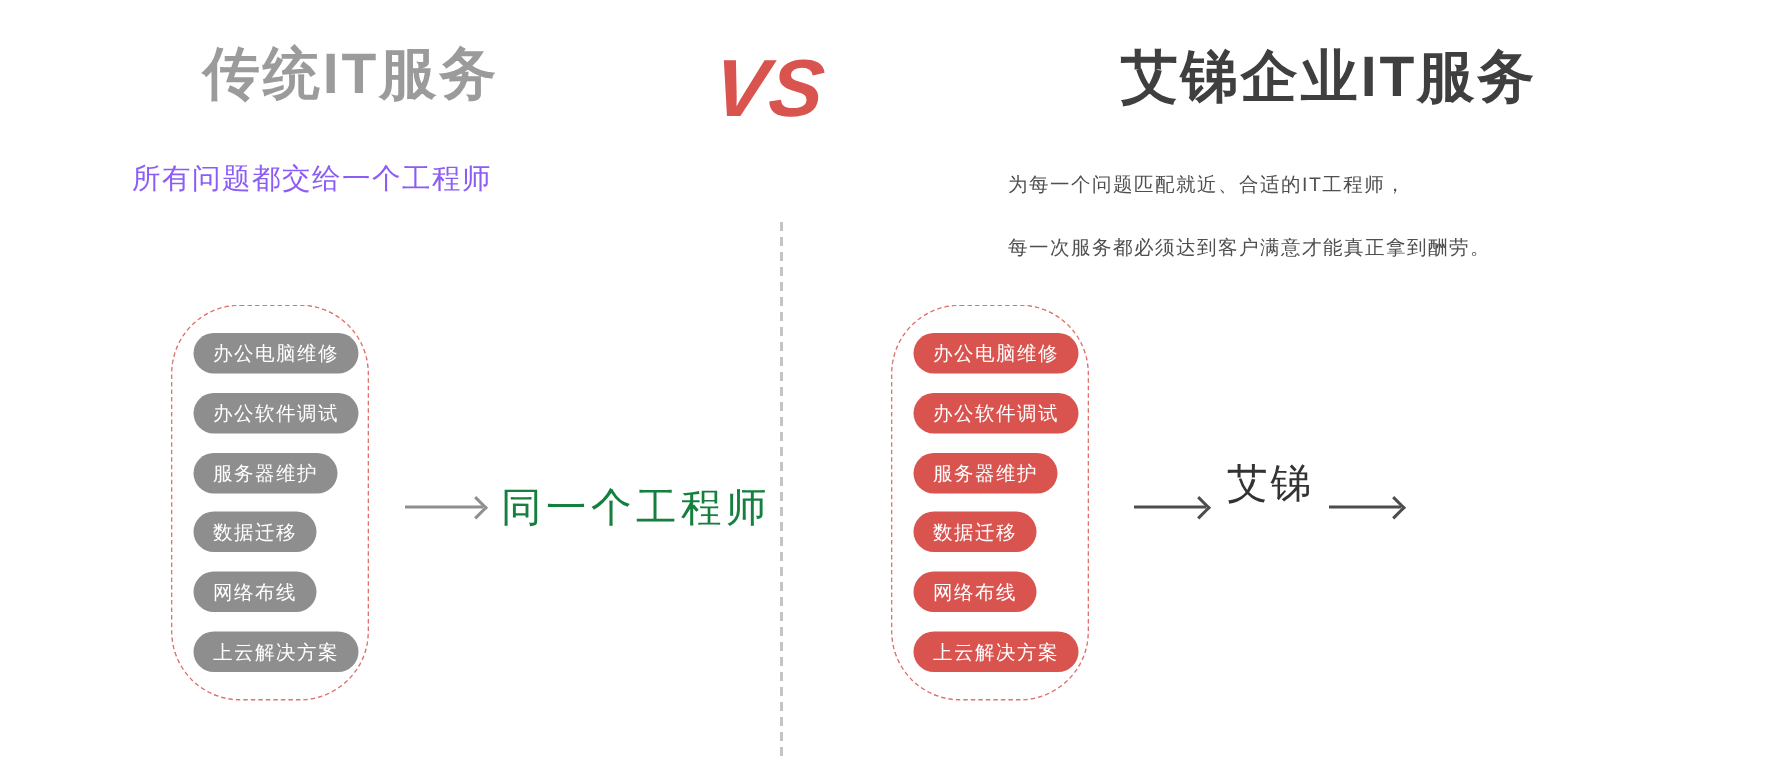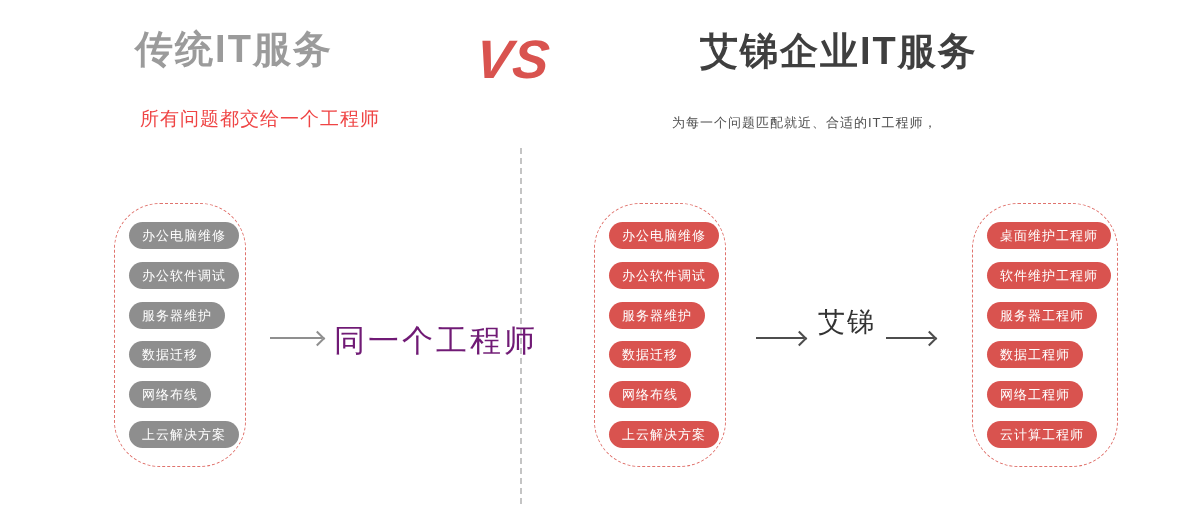--- a/index.html
+++ b/index.html
@@ -20,26 +20,26 @@
     text-align: center; font-size: 38px; font-weight: bold;
     color: #9b9b9b; letter-spacing: 2px;
   }
   .vs-label {
     position: absolute; left: 476px; top: 28px;
     font-size: 54px; font-weight: bold; font-style: italic;
     color: #d9534f; transform: skewX(-6deg); letter-spacing: 1px;
   }
   .right-title {
     position: absolute; left: 700px; top: 26px; width: 372px;
-    font-size: 38px; font-weight: bold;
+    text-align: center; font-size: 38px; font-weight: bold;
     color: #3f3f3f; letter-spacing: 2px;
   }
   .left-subtitle {
     position: absolute; left: 88px; top: 106px; width: 292px;
-    text-align: right; font-size: 19px; color: #ef4444; letter-spacing: 1px;
+    text-align: left; font-size: 19px; color: #8b5cf6; letter-spacing: 1px;
   }
   .right-desc {
     position: absolute; left: 672px; top: 102px;
     font-size: 13px; color: #4f4f4f; line-height: 42px; letter-spacing: 1px;
   }
 
   
   .divider {
     position: absolute; left: 520px; top: 148px; height: 356px;
     border-left: 2px dashed #c4c4c4;
@@ -78,21 +78,21 @@
   }
   .arrow-gray { background: #8f8f8f; color: #8f8f8f; border-color: #8f8f8f; }
   .arrow-dark { background: #4d4d4d; color: #4d4d4d; border-color: #4d4d4d; }
   .arrow-left   { left: 270px; top: 337px; width: 52px; }
   .arrow-mid-1  { left: 756px; top: 337px; width: 48px; }
   .arrow-mid-2  { left: 886px; top: 337px; width: 48px; }
 
   
   .left-result {
     position: absolute; left: 334px; top: 320px;
-    font-size: 31px; color: #701a75; letter-spacing: 3px;
+    font-size: 27px; color: #15803d; letter-spacing: 3px;
   }
   .middle-label {
     position: absolute; left: 818px; top: 304px;
     font-size: 27px; color: #333333; letter-spacing: 2px; font-weight: normal;
   }
   .middle-note {
     position: absolute; left: 750px; top: 357px; width: 205px;
     text-align: center; font-size: 13px; color: #d9534f; letter-spacing: 1px;
   }
 </style>
@@ -102,20 +102,21 @@
 <div class="canvas">
 
   <h1 class="left-title">传统IT服务</h1>
   <div class="vs-label">VS</div>
   <h1 class="right-title">艾锑企业IT服务</h1>
 
   <div class="left-subtitle">所有问题都交给一个工程师</div>
 
   <div class="right-desc">
     <div>为每一个问题匹配就近、合适的IT工程师，</div>
+    <div>每一次服务都必须达到客户满意才能真正拿到酬劳。</div>
   </div>
 
   <div class="divider"></div>
 
   <div class="dash-box box-left-services">
       <div class="pill pill-gray">办公电脑维修</div>
       <div class="pill pill-gray">办公软件调试</div>
       <div class="pill pill-gray">服务器维护</div>
       <div class="pill pill-gray">数据迁移</div>
       <div class="pill pill-gray">网络布线</div>
@@ -134,22 +135,14 @@
       <div class="pill pill-red">网络布线</div>
       <div class="pill pill-red">上云解决方案</div>
     </div>
 
   <div class="arrow arrow-dark arrow-mid-1"></div>
 
   <div class="middle-label">艾锑</div>
 
   <div class="arrow arrow-dark arrow-mid-2"></div>
 
-  <div class="dash-box box-engineers">
-      <div class="pill pill-red">桌面维护工程师</div>
-      <div class="pill pill-red">软件维护工程师</div>
-      <div class="pill pill-red">服务器工程师</div>
-      <div class="pill pill-red">数据工程师</div>
-      <div class="pill pill-red">网络工程师</div>
-      <div class="pill pill-red">云计算工程师</div>
-    </div>
 
 </div>
 
 </body></html>

